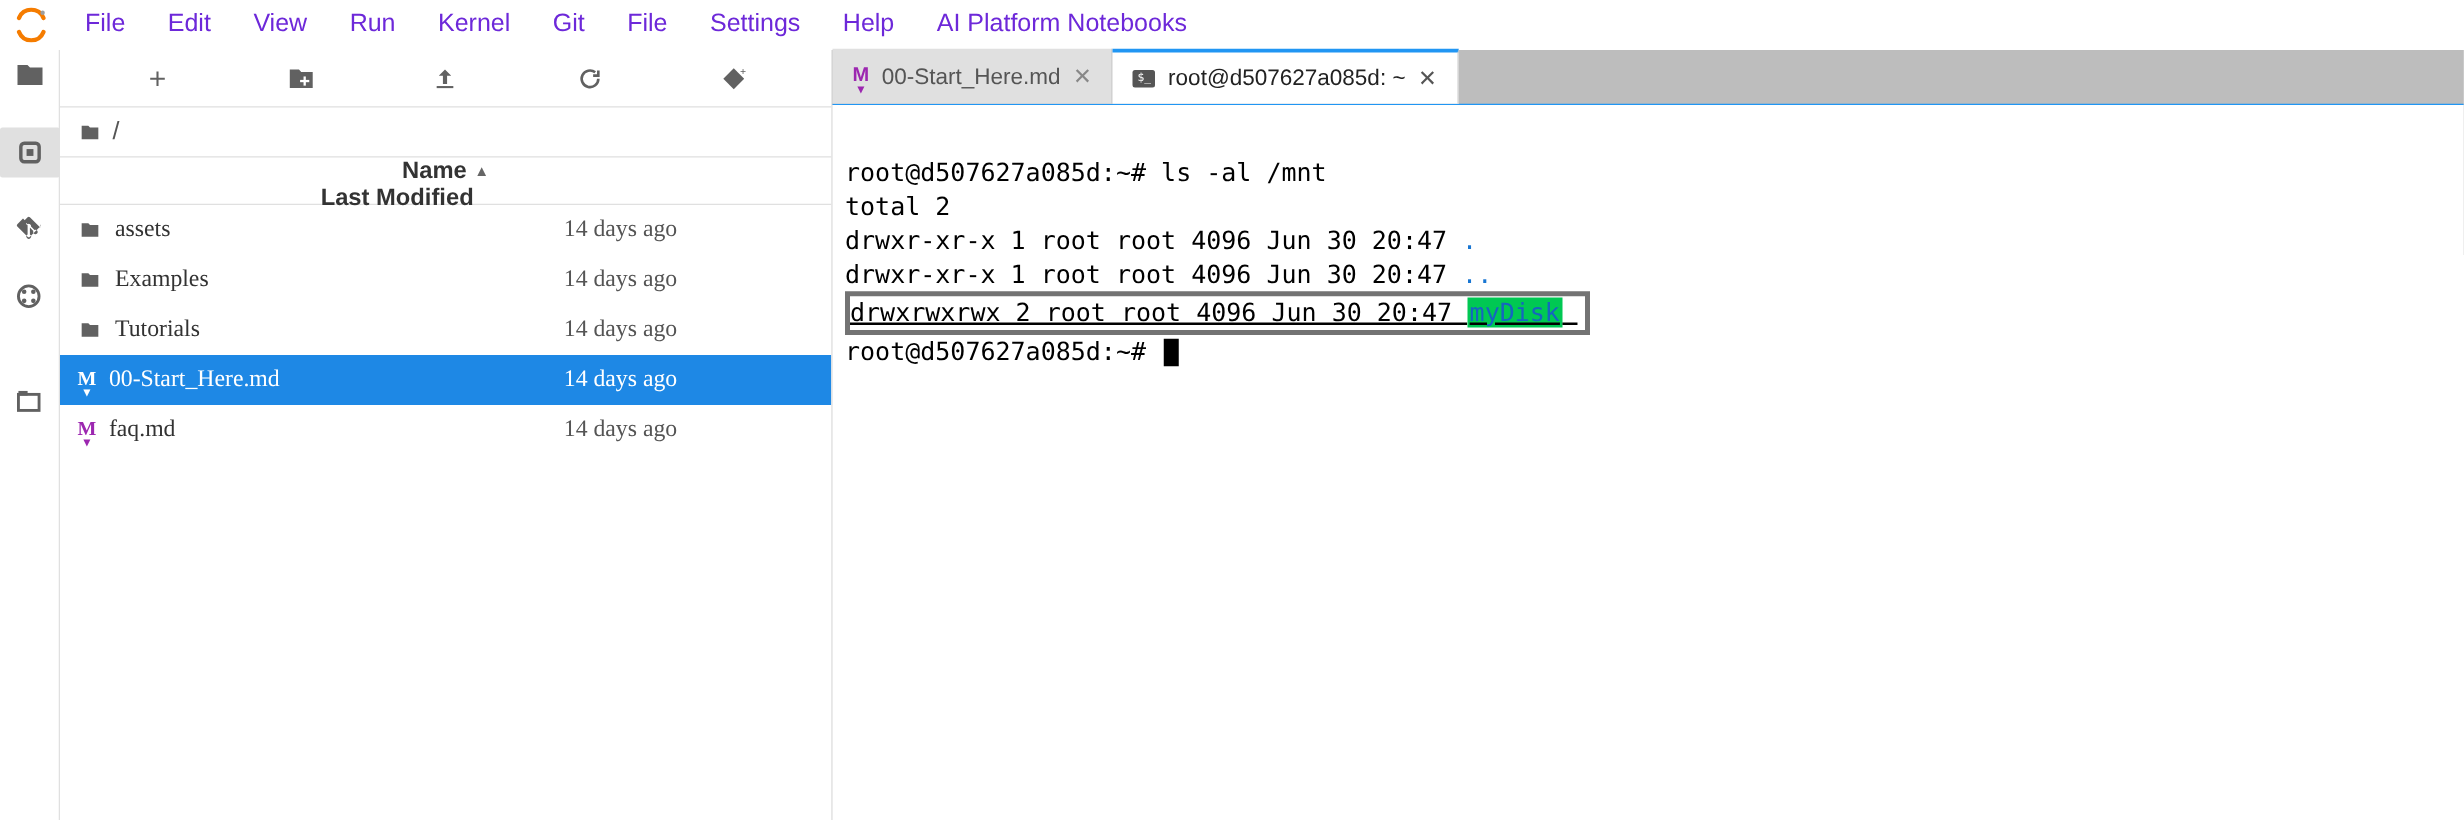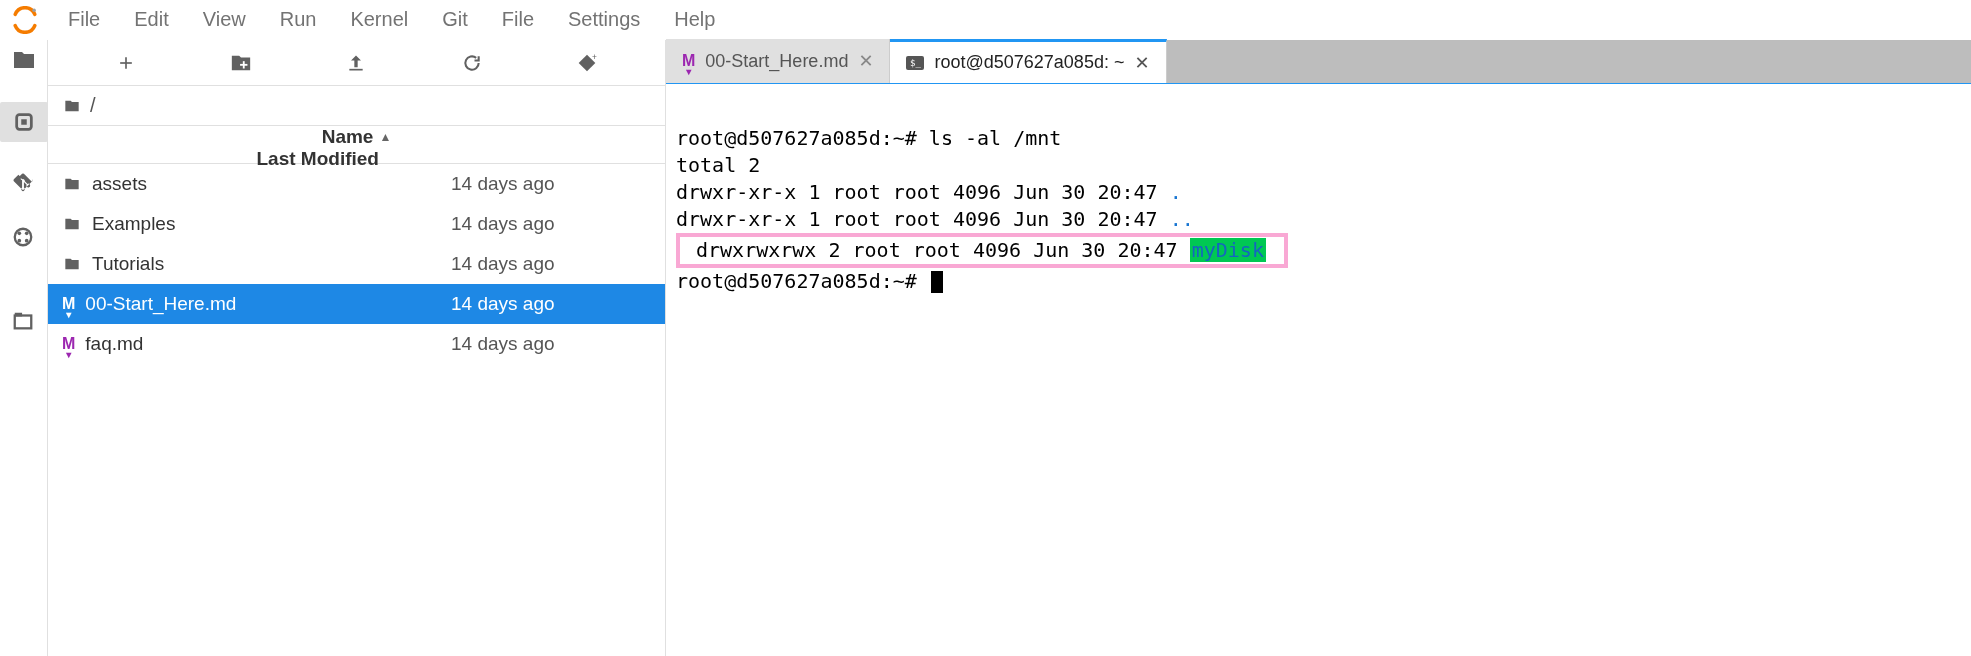--- a/index.html
+++ b/index.html
@@ -22,21 +22,21 @@
     gap: 6px;
   }
   .logo {
     width: 30px; height: 30px;
     margin-right: 8px;
     display:flex; align-items:center; justify-content:center;
   }
   .menuitem {
     padding: 6px 14px;
     font-size: 20px;
-    color: #737373;
+    color: #6d28d9;
     cursor: pointer;
     border-radius: 3px;
   }
 
   
   .main {
     display: flex;
     height: calc(100% - 40px);
   }
   
@@ -107,20 +107,21 @@
   .sort-caret { font-size:12px; color:#666; }
   .filelist { flex:1; overflow:auto; }
   .filerow {
     display:flex;
     align-items:center;
     height:40px;
     padding:0 14px;
     font-size:19px;
     color:#333;
     cursor:pointer;
+    font-family:Liberation Serif, serif;
   }
   .filerow .fname { flex:1; display:flex; align-items:center; gap:10px;}
   .filerow .fmod { width:200px; text-align:left; color:#555;}
   .filerow.selected {
     background:#1e88e5;
     color:#fff;
   }
   .filerow.selected .fmod { color:#fff; }
   .folder-ic { width:20px; height:16px; display:inline-block; }
   .md-ic {
@@ -198,23 +199,24 @@
     overflow:hidden;
   }
   .term-dot { color:#1976d2; }
   .term-ddot { color:#1976d2; }
   .term-hl {
     background:#00c853;
     color:#1565c0;
     padding:0 2px;
   }
   .redbox {
-    border:4px solid #f9a8d4;
-    padding:0 6px 0 16px;
+    border:4px solid #737373;
+    padding:0 6px 0 0;
     display:inline-block;
+    text-decoration:underline;
   }
   .cursor-block {
     display:inline-block;
     width:12px; height:22px;
     background:#000;
     vertical-align:text-bottom;
     margin-left:2px;
   }
 </style>
 </head>
@@ -230,20 +232,21 @@
   </span>
   <span class="menuitem">File</span>
   <span class="menuitem">Edit</span>
   <span class="menuitem">View</span>
   <span class="menuitem">Run</span>
   <span class="menuitem">Kernel</span>
   <span class="menuitem">Git</span>
   <span class="menuitem">File</span>
   <span class="menuitem">Settings</span>
   <span class="menuitem">Help</span>
+  <span class="menuitem">AI Platform Notebooks</span>
 </div>
 
 <div class="main">
 
   <div class="activitybar">
     <span class="activity-icon">
       <svg viewBox="0 0 24 24" width="24" height="24" fill="#616161">
           <path d="M10 4H2v16h20V6H12l-2-2z"></path>
         </svg>
     </span>

